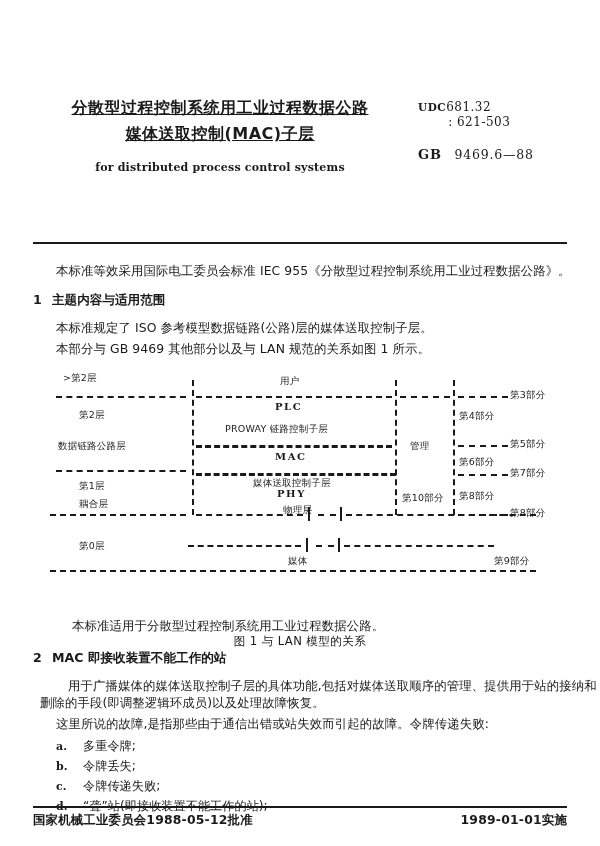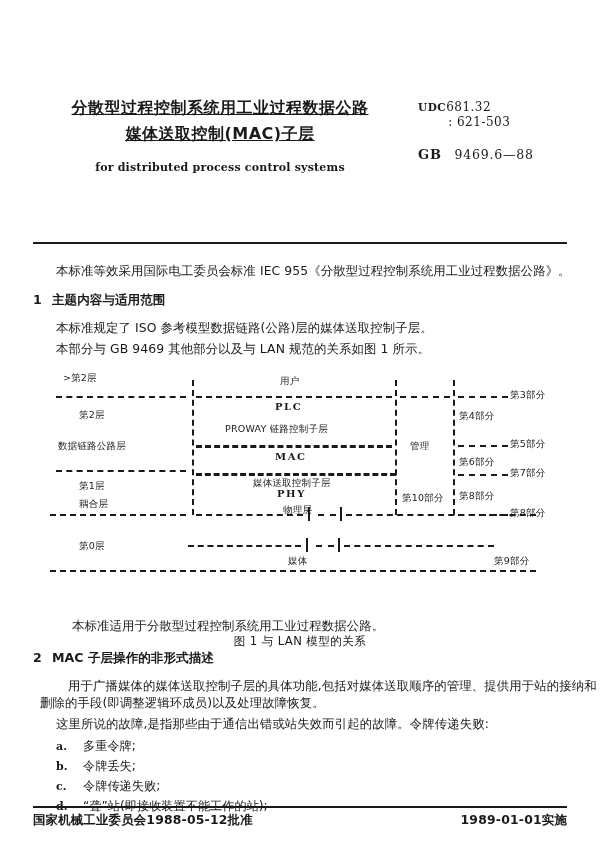--- a/index.html
+++ b/index.html
@@ -247,21 +247,21 @@
 
     <div class="sec-num" style="left:33px; top:292px;">1</div>
     <div class="sec-head" style="left:52px; top:292px;">主题内容与适用范围</div>
 
     <div class="para" style="left:56px; top:320px;">本标准规定了 ISO 参考模型数据链路(公路)层的媒体送取控制子层。</div>
     <div class="para" style="left:56px; top:341px;">本部分与 GB 9469 其他部分以及与 LAN 规范的关系如图 1 所示。</div>
 
     <div class="para" style="left:72px; top:618px;">本标准适用于分散型过程控制系统用工业过程数据公路。</div>
 
     <div class="sec-num" style="left:33px; top:650px;">2</div>
-    <div class="sec-head" style="left:52px; top:650px;">MAC 子层操作的非形式描述</div>
+    <div class="sec-head" style="left:52px; top:650px;">MAC 即接收装置不能工作的站</div>
 
     <div class="para" style="left:68px; top:678px;">用于广播媒体的媒体送取控制子层的具体功能,包括对媒体送取顺序的管理、提供用于站的接纳和</div>
     <div class="para" style="left:40px; top:695px;">删除的手段(即调整逻辑环成员)以及处理故障恢复。</div>
     <div class="para" style="left:56px; top:716px;">这里所说的故障,是指那些由于通信出错或站失效而引起的故障。令牌传递失败:</div>
 
     <div class="list-marker" style="left:56px; top:740px;">a.</div>
     <div class="list-item" style="left:83px; top:738px;">多重令牌;</div>
 
     <div class="list-marker" style="left:56px; top:760px;">b.</div>
     <div class="list-item" style="left:83px; top:758px;">令牌丢失;</div>

